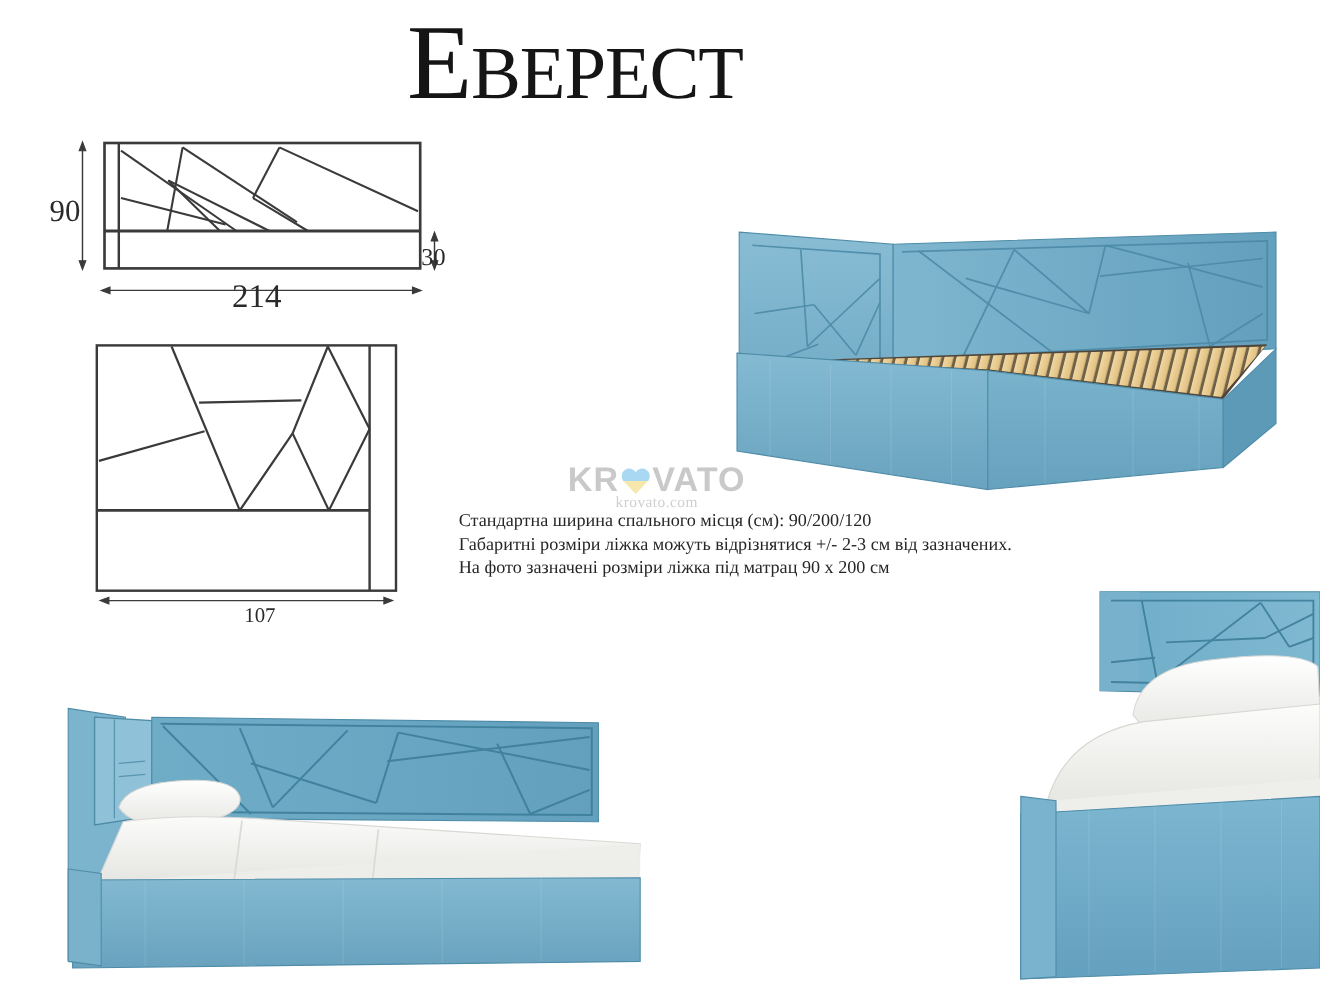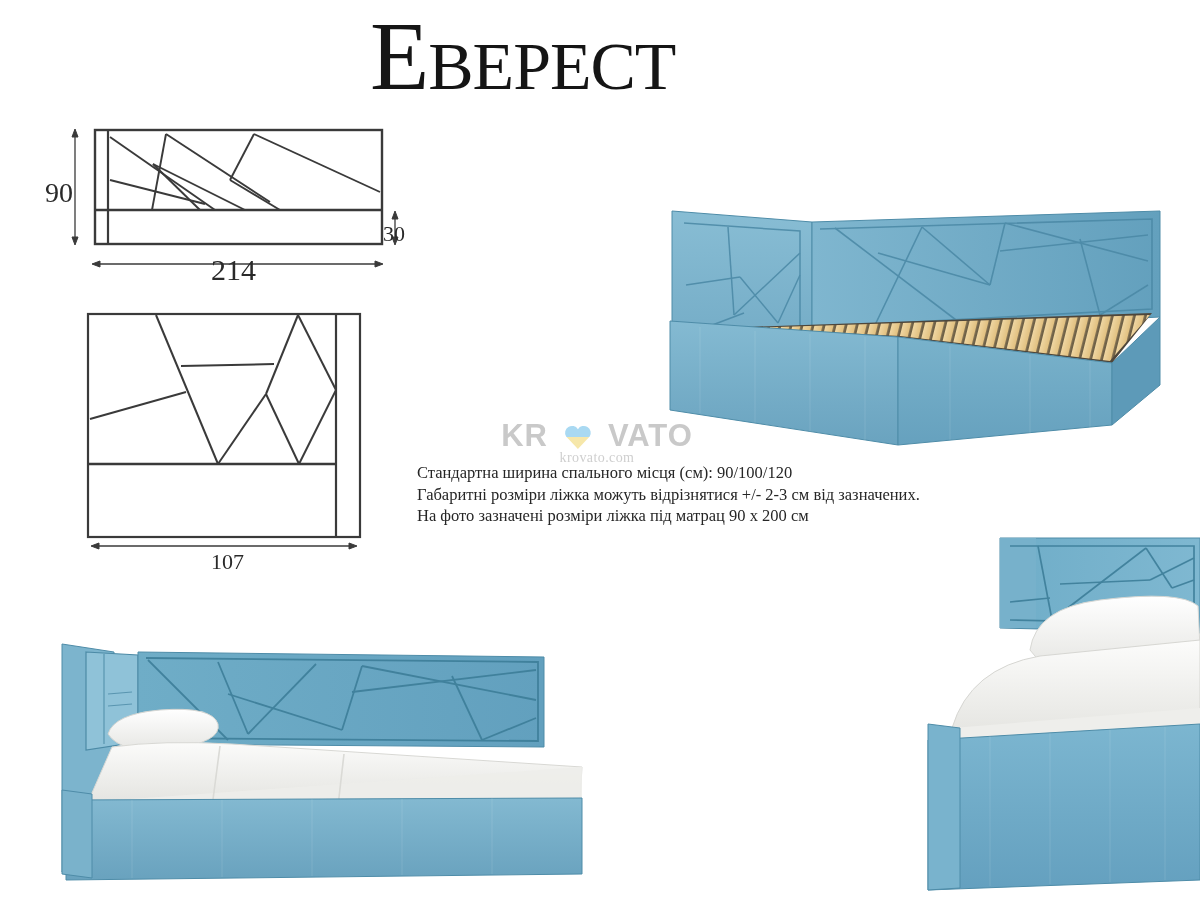--- a/index.html
+++ b/index.html
@@ -51,21 +51,21 @@
   
   #watermark{
     position:absolute;
     left:497px; top:420px;
     width:200px;
     text-align:center;
     pointer-events:none;
   }
   #watermark .wm-top{
     display:flex;align-items:center;justify-content:center;
-    gap:16px;
+    gap:1px;
     font-family:"Liberation Sans", sans-serif;
     font-size:31px;
     font-weight:700;
     color:#c9c9c9;
     letter-spacing:1px;
     line-height:32px;
   }
   #watermark .heart{
     display:inline-block;
     position:relative;
@@ -156,21 +156,21 @@
       <line x1="103" y1="60" x2="196" y2="58" stroke-width="2"></line>
       <line x1="12" y1="113" x2="108" y2="86" stroke-width="2"></line>
     </g>
 
     <g stroke="#3a3a3a" fill="#3a3a3a">
       <line x1="16" y1="240" x2="276" y2="240" stroke-width="1.3"></line>
       <polygon points="13,240 21,237 21,243"></polygon>
       <polygon points="279,240 271,237 271,243"></polygon>
     </g>
   </svg>
-  <div class="dim-label" style="left:211px;top:549px;font-size:22px;">107</div>
+  <div class="dim-label" style="left:222px;top:549px;font-size:19px;">107</div>
 
   <svg class="photo" style="left:660px;top:195px;" width="525" height="265" viewBox="0 0 525 265">
     <defs>
       <linearGradient id="velA" x1="0" y1="0" x2="0" y2="1">
         <stop offset="0%" stop-color="#84bad2"></stop>
           <stop offset="100%" stop-color="#6aa3bf"></stop>
       </linearGradient>
       <linearGradient id="velB" x1="0" y1="0" x2="1" y2="0">
         <stop offset="0%" stop-color="#7fb6cf"></stop>
           <stop offset="100%" stop-color="#63a0bd"></stop>
@@ -354,18 +354,18 @@
       <span>KR</span>
       <span class="heart">
           <i></i>
         </span>
       <span>VATO</span>
     </div>
     <div class="wm-bottom">krovato.com</div>
   </div>
 
   <div id="spec-block">
-    <div class="spec-line">Стандартна ширина спального місця (см):  90/100/120</div>
+    <div class="spec-line">Стандартна ширина спального місця (см):  90/200/120</div>
     <div class="spec-line">Габаритні розміри ліжка можуть відрізнятися +/- 2-3 см від зазначених.</div>
     <div class="spec-line">На фото зазначені розміри ліжка під матрац   90 х 200 см</div>
   </div>
 
 </div>
 
 </body></html>

